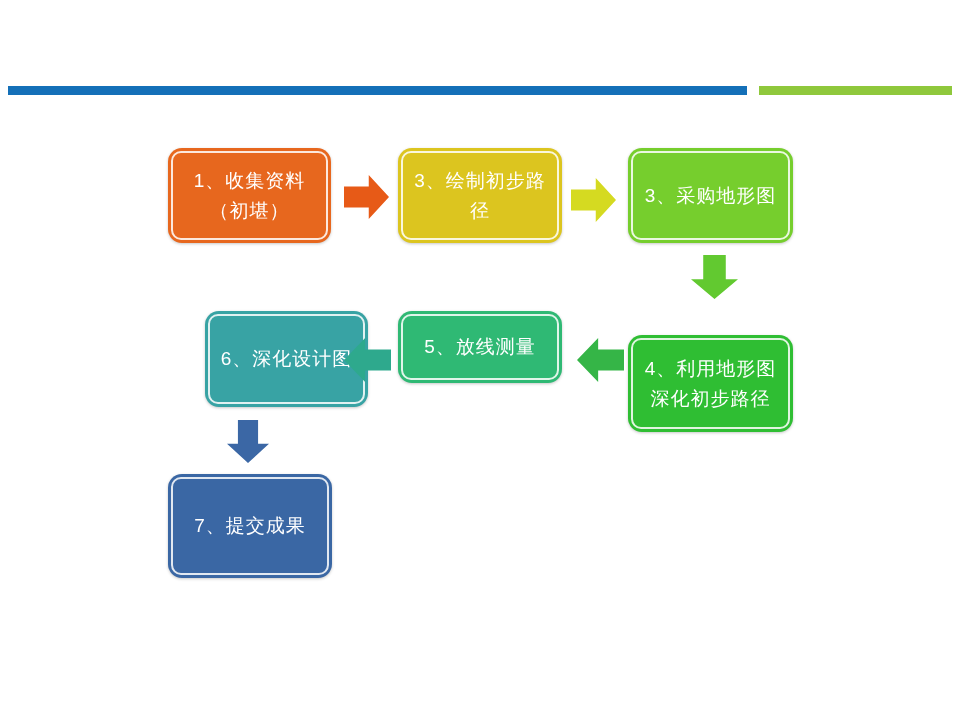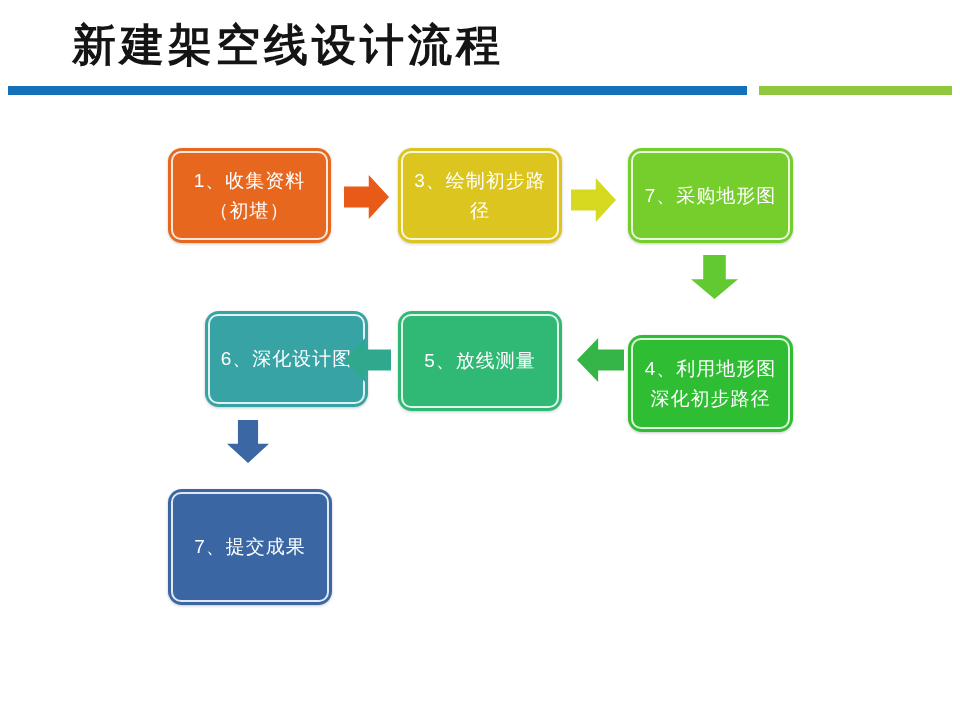--- a/index.html
+++ b/index.html
@@ -34,59 +34,58 @@
   }
   .step-label {
     white-space:pre-line; font-size:19px; line-height:1.55;
     letter-spacing:1px; padding:0 4px;
   }
 
   .pos-1 { left:168px; top:148px; width:163px; height:95px; }
   .pos-2 { left:398px; top:148px; width:164px; height:95px; }
   .pos-3 { left:628px; top:148px; width:165px; height:95px; }
   .pos-4 { left:628px; top:310px; width:165px; height:97px;margin-top:25px; }
-  .pos-5 { left:398px; top:311px; width:164px; height:100px; }
+  .pos-5 { left:398px; top:311px; width:164px; height:72px; }
   .pos-6 { left:168px; top:311px; width:163px; height:96px;margin-left:37px; }
-  .pos-7 { left:168px; top:474px; width:164px; height:116px;margin-top:15px; }
+  .pos-7 { left:168px; top:474px; width:164px; height:104px; }
 
   
   .arrow { position:absolute; }
   .arrow-right { clip-path:polygon(0 26%,55% 26%,55% 0,100% 50%,55% 100%,55% 74%,0 74%); }
   .arrow-left  { clip-path:polygon(100% 26%,45% 26%,45% 0,0 50%,45% 100%,45% 74%,100% 74%); }
   .arrow-down  { clip-path:polygon(26% 0,74% 0,74% 55%,100% 55%,50% 100%,0 55%,26% 55%); }
 
   .apos-1 { left:344px; top:175px; width:45px; height:44px; }
   .apos-2 { left:571px; top:178px; width:45px; height:44px; }
   .apos-3 { left:691px; top:255px; width:47px; height:44px; }
   .apos-4 { left:577px; top:338px; width:47px; height:44px; }
   .apos-5 { left:344px; top:338px; width:47px; height:44px; }
   .apos-6 { left:227px; top:420px; width:42px; height:43px; }
 </style>
 </head>
 <body>
 
 <div class="slide">
 
-  <h1 class="title">新建架空线设计流程</h1>
 
   <div class="divider-seg seg-blue" style="background: rgb(20, 112, 184);"></div>
   <div class="divider-seg seg-green" style="background: rgb(143, 200, 60);"></div>
 
   <div class="step pos-1" style="background: rgb(231, 103, 30);">
     <span class="step-label">1、收集资料
 （初堪）</span>
   </div>
 
   <div class="step pos-2" style="background: rgb(220, 197, 31);">
     <span class="step-label">3、绘制初步路
 径</span>
   </div>
 
   <div class="step pos-3" style="background: rgb(118, 206, 45);">
-    <span class="step-label">7、采购地形图</span>
+    <span class="step-label">3、采购地形图</span>
   </div>
 
   <div class="step pos-4" style="background: rgb(47, 190, 51);">
     <span class="step-label">4、利用地形图
 深化初步路径</span>
   </div>
 
   <div class="step pos-5" style="background: rgb(47, 185, 116);">
     <span class="step-label">5、放线测量</span>
   </div>

